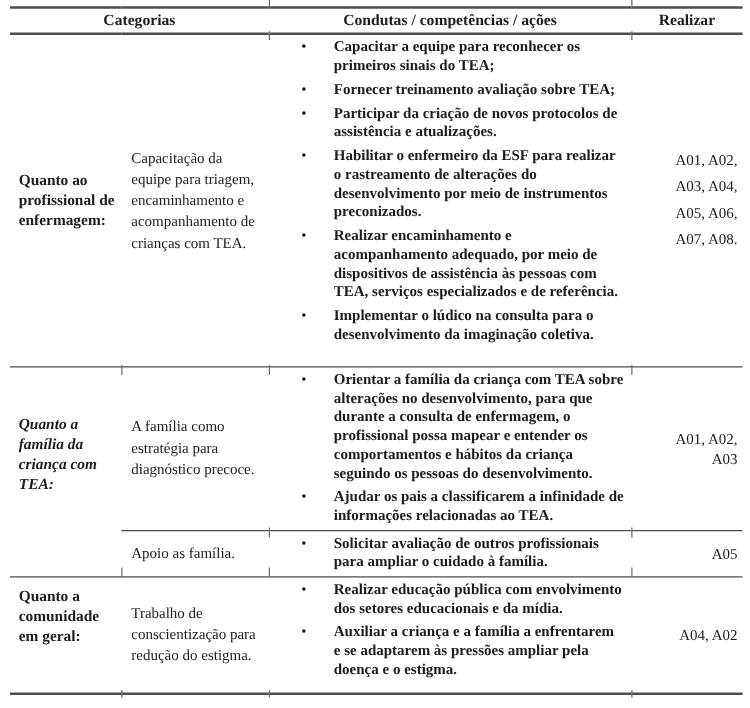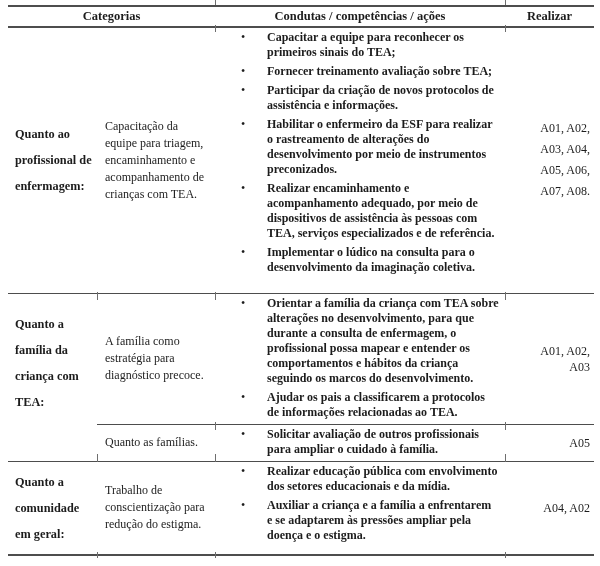--- a/index.html
+++ b/index.html
@@ -27,24 +27,24 @@
     height:21px;vertical-align:middle;padding:1px 0 2px 0;
   }
 
   td{font-size:12px;vertical-align:middle;}
   tr.r1 td{height:266px;border-bottom:1.5px solid var(--rule);}
   tr.r2a td{height:128px;border-bottom:1px solid var(--rule);}
   tr.r2b td{height:32px;border-bottom:1.5px solid var(--rule);}
   tr.r3 td{height:94px;border-bottom:2px solid var(--rule);}
 
   td.cat{
-    font-weight:bold;line-height:26px;font-size:12.3px;
+    font-weight:bold;line-height:16px;font-size:12.3px;
     padding:2px 4px 2px 7px;
   }
-  td.cat.span2{vertical-align:middle;padding-bottom:30px;}
+  td.cat.span2{vertical-align:middle;padding-bottom:30px;font-style:italic;}
   td.cat.top{vertical-align:top;padding-top:7px;}
 
   td.sub{
     line-height:17px;
     padding:2px 6px 2px 8px;
   }
 
   td.acts{vertical-align:top;padding:2px 4px 0 0;}
   ul.bullets{list-style:none;padding-left:24px;}
   ul.bullets li{
@@ -90,21 +90,21 @@
               <li>
                 <span class="marker">•</span>
                 <span class="btext">Capacitar a equipe para reconhecer os primeiros sinais do TEA;</span>
               </li>
               <li>
                 <span class="marker">•</span>
                 <span class="btext">Fornecer treinamento avaliação sobre TEA;</span>
               </li>
               <li>
                 <span class="marker">•</span>
-                <span class="btext">Participar da criação de novos protocolos de assistência e informações.</span>
+                <span class="btext">Participar da criação de novos protocolos de assistência e atualizações.</span>
               </li>
               <li>
                 <span class="marker">•</span>
                 <span class="btext">Habilitar o enfermeiro da ESF para realizar o rastreamento de alterações do desenvolvimento por meio de instrumentos preconizados.</span>
               </li>
               <li>
                 <span class="marker">•</span>
                 <span class="btext">Realizar encaminhamento e acompanhamento adequado, por meio de dispositivos de assistência às pessoas com TEA, serviços especializados e de referência.</span>
               </li>
               <li>
@@ -119,34 +119,34 @@
 A07, A08.</td>
       </tr>
 
       <tr class="r2a">
         <td class="cat span2" rowspan="2">Quanto a família da criança com TEA:</td>
         <td class="sub">A família como estratégia para diagnóstico precoce.</td>
         <td class="acts">
           <ul class="bullets">
               <li>
                 <span class="marker">•</span>
-                <span class="btext">Orientar a família da criança com TEA sobre alterações no desenvolvimento, para que durante a consulta de enfermagem, o profissional possa mapear e entender os comportamentos e hábitos da criança seguindo os marcos do desenvolvimento.</span>
+                <span class="btext">Orientar a família da criança com TEA sobre alterações no desenvolvimento, para que durante a consulta de enfermagem, o profissional possa mapear e entender os comportamentos e hábitos da criança seguindo os pessoas do desenvolvimento.</span>
               </li>
               <li>
                 <span class="marker">•</span>
-                <span class="btext">Ajudar os pais a classificarem a protocolos de informações relacionadas ao TEA.</span>
+                <span class="btext">Ajudar os pais a classificarem a infinidade de informações relacionadas ao TEA.</span>
               </li>
             </ul>
         </td>
         <td class="art">A01, A02,
 A03</td>
       </tr>
 
       <tr class="r2b">
-        <td class="sub">Quanto as famílias.</td>
+        <td class="sub">Apoio as família.</td>
         <td class="acts">
           <ul class="bullets">
               <li>
                 <span class="marker">•</span>
                 <span class="btext">Solicitar avaliação de outros profissionais para ampliar o cuidado à família.</span>
               </li>
             </ul>
         </td>
         <td class="art">A05</td>
       </tr>

